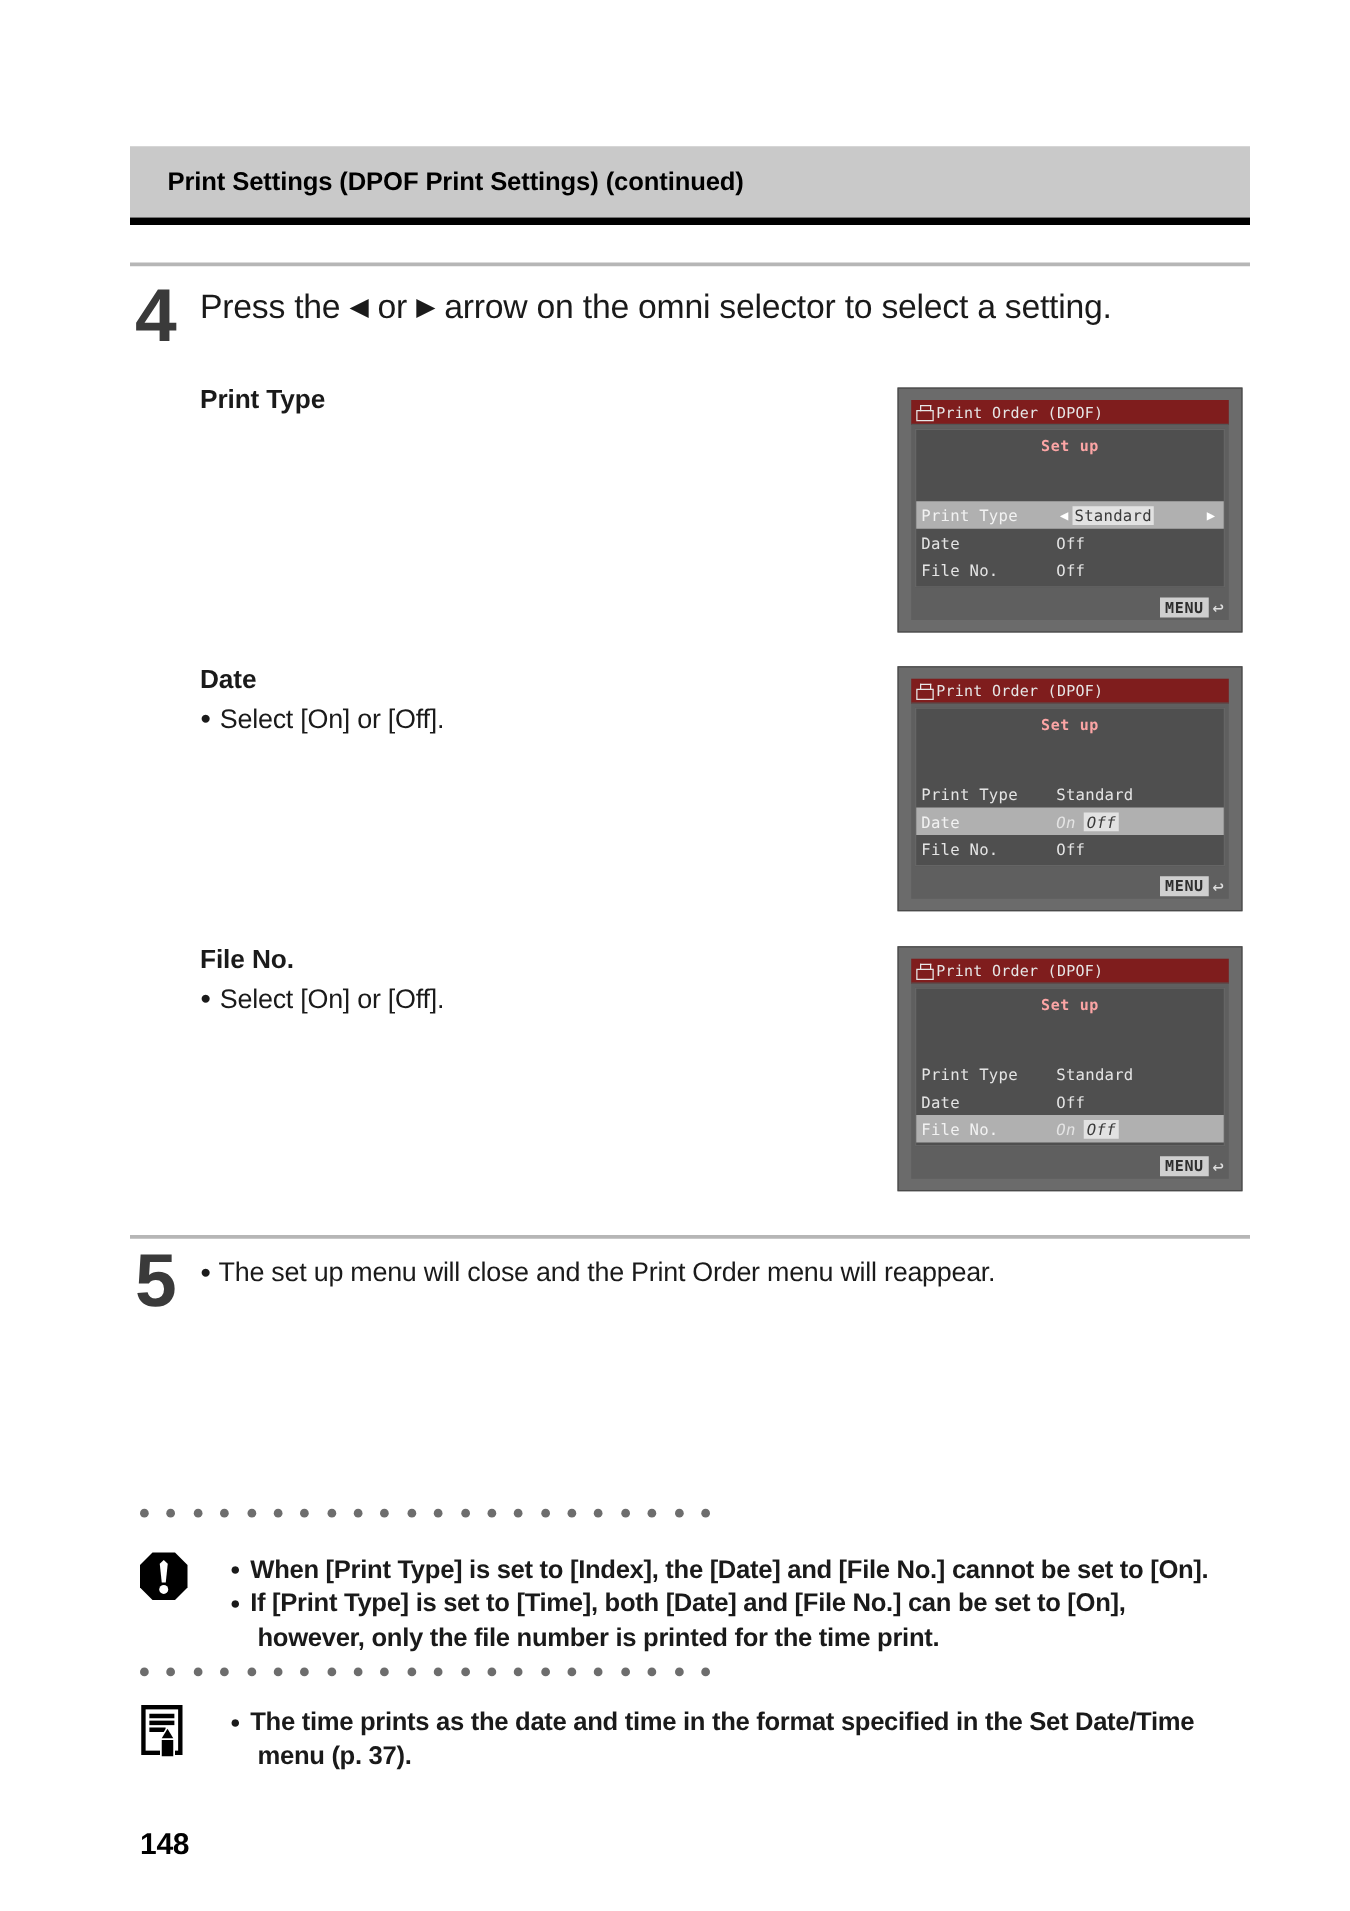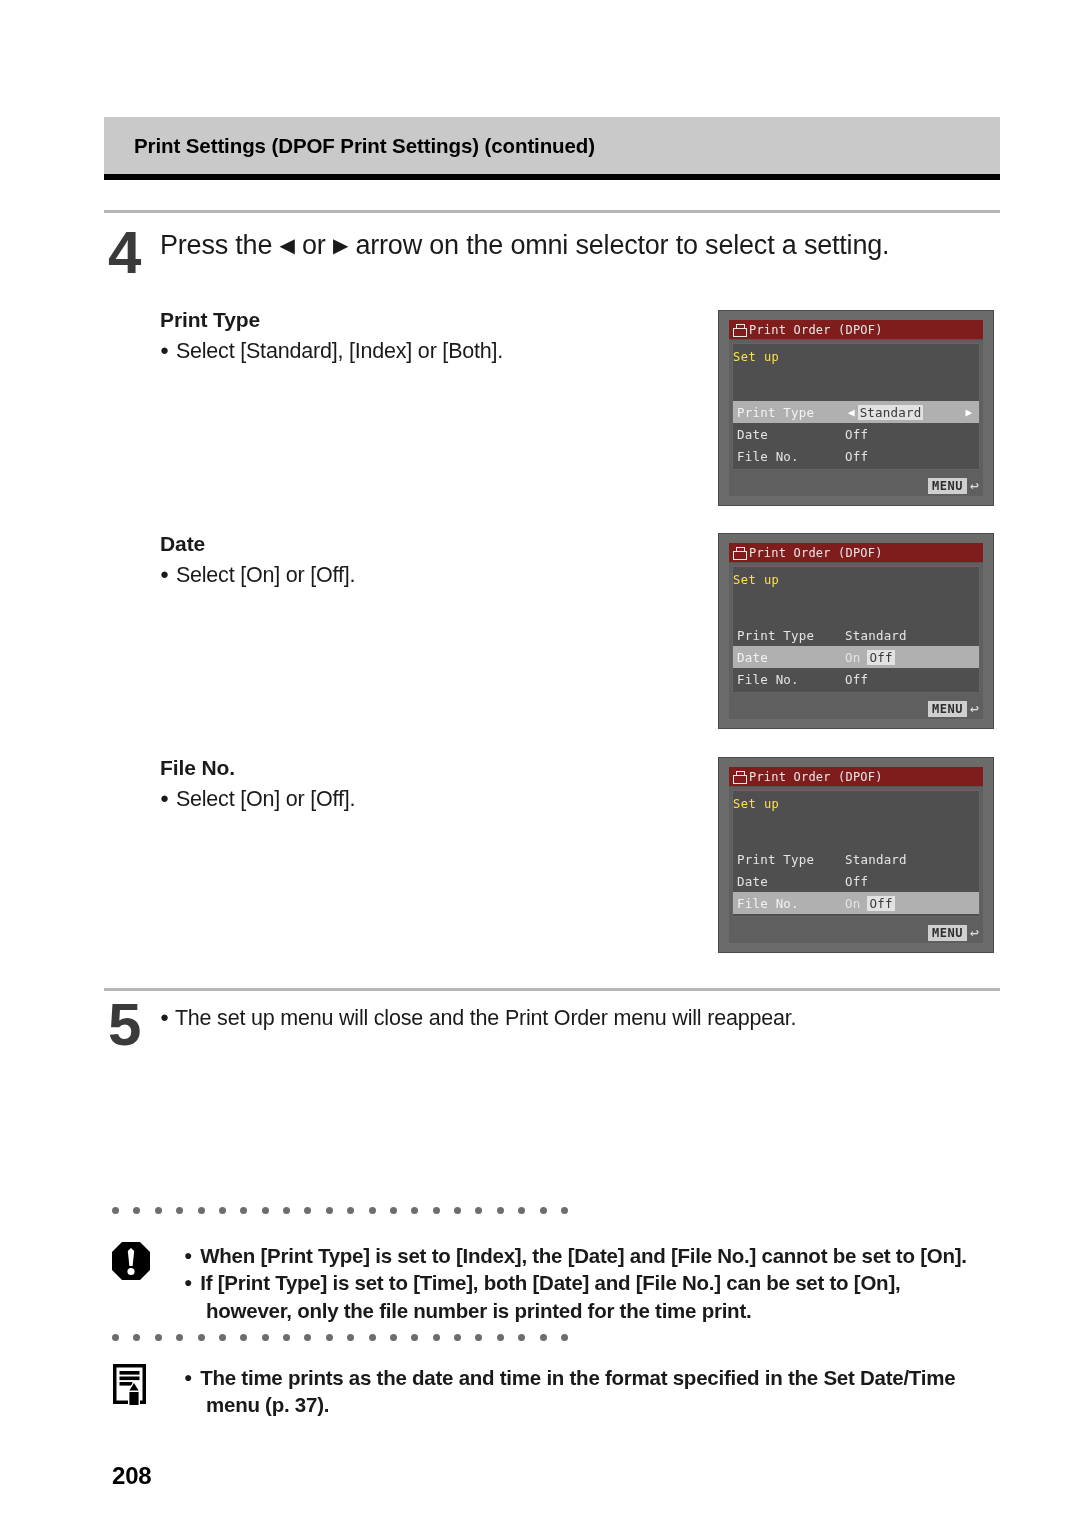--- a/index.html
+++ b/index.html
@@ -176,25 +176,26 @@
 
   .lcd-panel {
     position: absolute;
     left: 3px; right: 3px;
     top: 23px;
     bottom: 26px;
     background: #4f4f4f;
     border: 1px solid #656565;
   }
   .lcd-setup {
-    text-align: left;
+    text-align: center;
     font-size: 12px;
-    color: #fde047;
+    color: #fca5a5;
     padding-top: 6px;
     letter-spacing: 0.5px;
+    font-weight: bold;
   }
   .lcd-rows {
     position: absolute;
     left: 0; right: 0;
     bottom: 2px;
   }
   .lcd-row {
     height: 22px;
     display: flex;
     align-items: center;
@@ -218,21 +219,21 @@
   .lcd-valbox {
     background: #e2e2e2;
     color: #3a3a3a;
     padding: 0 2px;
   }
   .lcd-arrow-l, .lcd-arrow-r {
     font-size: 11px;
     color: #ffffff;
     padding: 0 3px;
   }
-  .lcd-optwrap { display: flex; align-items: center; gap: 7px; }
+  .lcd-optwrap { display: flex; align-items: center; gap: 7px; font-style: italic; }
 
   .lcd-menu {
     position: absolute;
     right: 4px;
     bottom: 2px;
     display: flex;
     align-items: center;
   }
   .lcd-menu-badge {
     background: #cfcfcf;
@@ -328,21 +329,20 @@
 
   <div class="step step4">
     <div class="step-num">4</div>
     <div class="step-body">
       <div class="step-title"><span>Press the </span><span class="arrow">◀</span><span> or </span><span class="arrow">▶</span><span> arrow on the omni selector to select a setting.</span></div>
     </div>
   </div>
 
   <div class="setting set-print-type">
     <div class="setting-name">Print Type</div>
-    <div class="setting-desc"><span class="dot">●</span><span>Select [Standard], [Index] or [Both].</span></div>
   </div>
 
   <div class="setting set-date">
     <div class="setting-name">Date</div>
     <div class="setting-desc"><span class="dot">●</span><span>Select [On] or [Off].</span></div>
   </div>
 
   <div class="setting set-file-no">
     <div class="setting-name">File No.</div>
     <div class="setting-desc"><span class="dot">●</span><span>Select [On] or [Off].</span></div>
@@ -545,15 +545,15 @@
       <div class="note-line">
           <span class="dot">●</span>
           <span class="txt">The time prints as the date and time in the format specified in the Set Date/Time</span>
         </div>
       <div class="note-line note-cont">
           <span class="txt">menu (p. 37).</span>
         </div>
     </div>
   </div>
 
-  <div class="page-num">208</div>
+  <div class="page-num">148</div>
 
 </div>
 
 </body></html>

